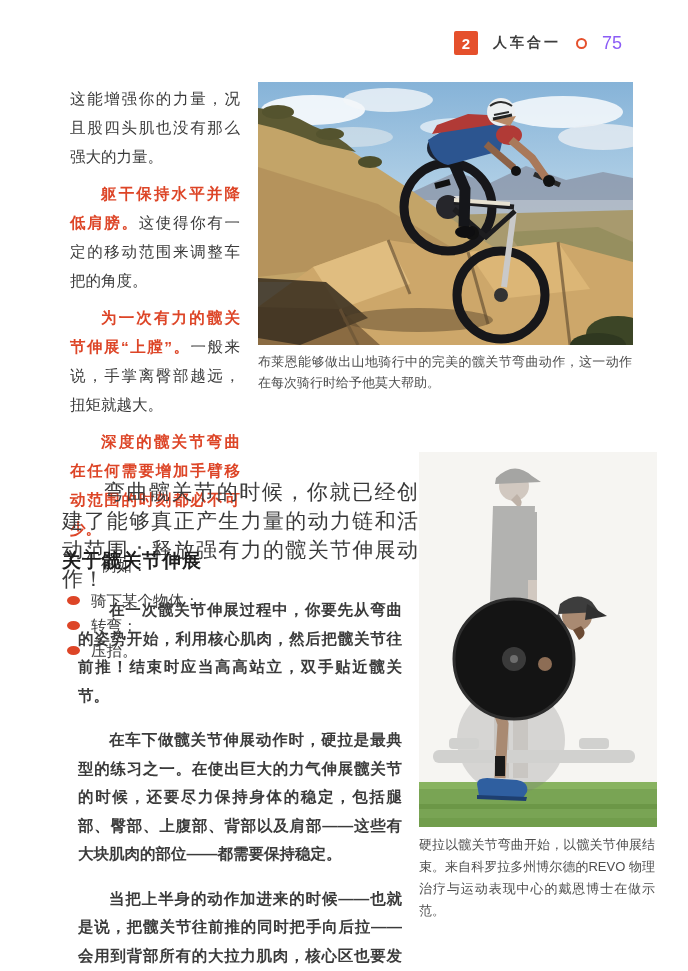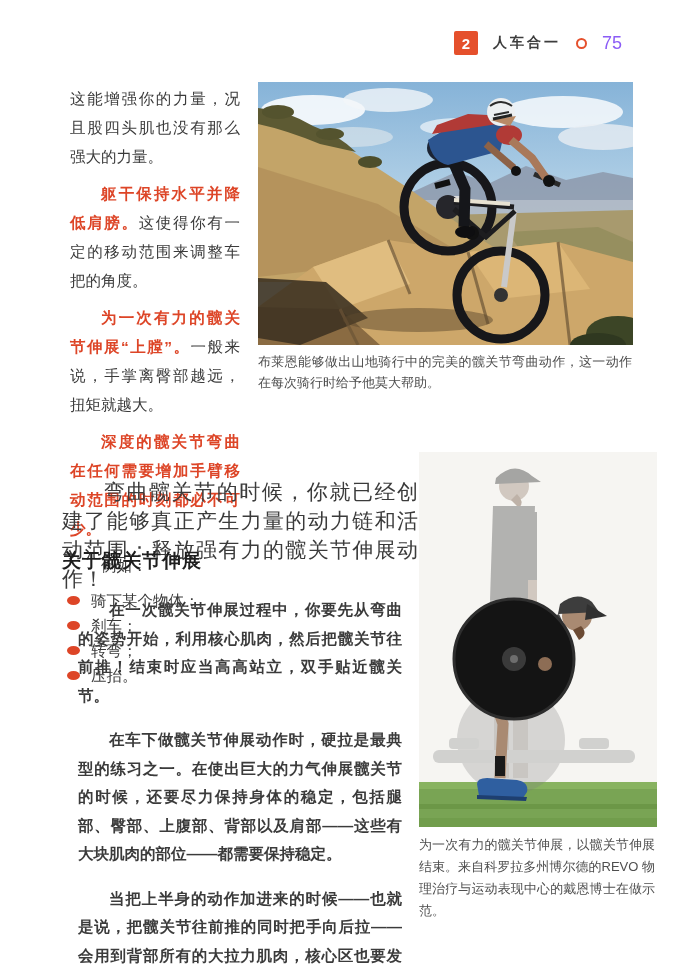--- a/index.html
+++ b/index.html
@@ -49,24 +49,20 @@
   <div class="leftcol">
     <p class="noind">这能增强你的力量，况且股四头肌也没有那么强大的力量。</p>
     <p><span class="hl">躯干保持水平并降低肩膀。</span><span>这使得你有一定的移动范围来调整车把的角度。</span></p>
     <p><span class="hl">为一次有力的髋关节伸展“上膛”。</span><span>一般来说，手掌离臀部越远，扭矩就越大。</span></p>
     <p><span class="hl">深度的髋关节弯曲在任何需要增加手臂移动范围的时刻都必不可少。</span></p>
     <p>例如：</p>
     <ul class="bullets">
       <li>
           <span class="dot"></span>
           <span>骑下某个物体；</span>
-        </li>
-      <li>
-          <span class="dot"></span>
-          <span>刹车；</span>
         </li>
       <li>
           <span class="dot"></span>
           <span>转弯；</span>
         </li>
       <li>
           <span class="dot"></span>
           <span>压抬。</span>
         </li>
     </ul>
@@ -187,15 +183,15 @@
         <circle cx="95" cy="207" r="60" fill="#141414"></circle>
         <circle cx="95" cy="207" r="60" fill="none" stroke="#2e2e2e" stroke-width="3"></circle>
         <circle cx="95" cy="207" r="12" fill="#3a3a3a"></circle>
         <circle cx="95" cy="207" r="4" fill="#6e6e6e"></circle>
         <circle cx="126" cy="212" r="7" fill="#8d6d55"></circle>
         <path d="M58 332 Q58 326 68 326 L98 328 Q110 330 108 340 L104 346 L60 344 Z" fill="#2f5fa0"></path>
         <path d="M58 343 L108 345 L107 349 L58 347 Z" fill="#1e3f70"></path>
       </g>
     </svg>
   </div>
-  <figcaption class="caption caption2">为一次有力的髋关节伸展，以髋关节伸展结束。来自科罗拉多州博尔德的REVO 物理治疗与运动表现中心的戴恩博士在做示范。</figcaption>
+  <figcaption class="caption caption2">硬拉以髋关节弯曲开始，以髋关节伸展结束。来自科罗拉多州博尔德的REVO 物理治疗与运动表现中心的戴恩博士在做示范。</figcaption>
 
 </div>
 
 </body></html>

